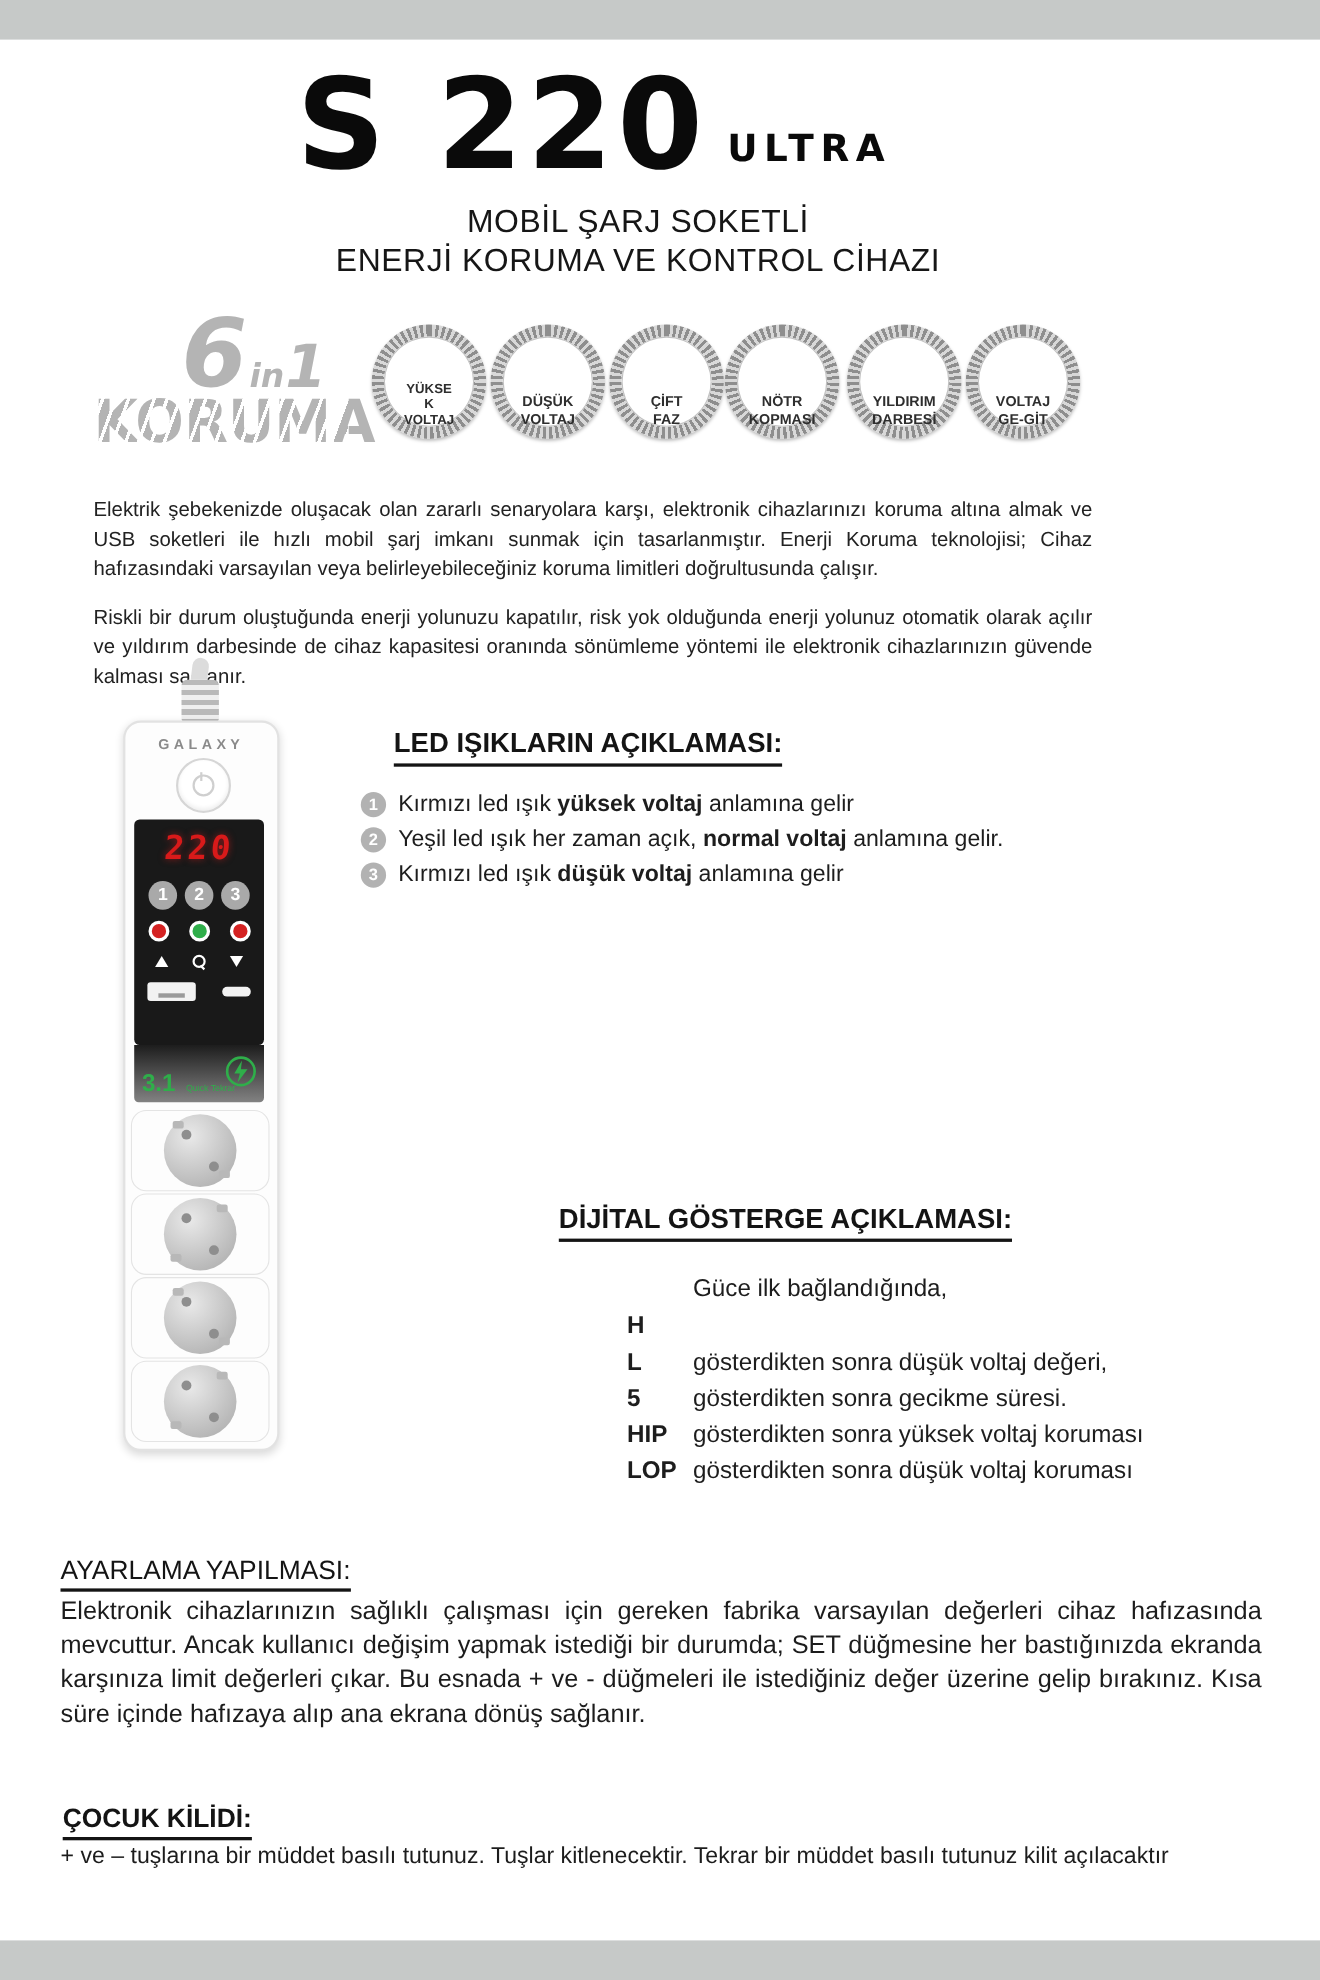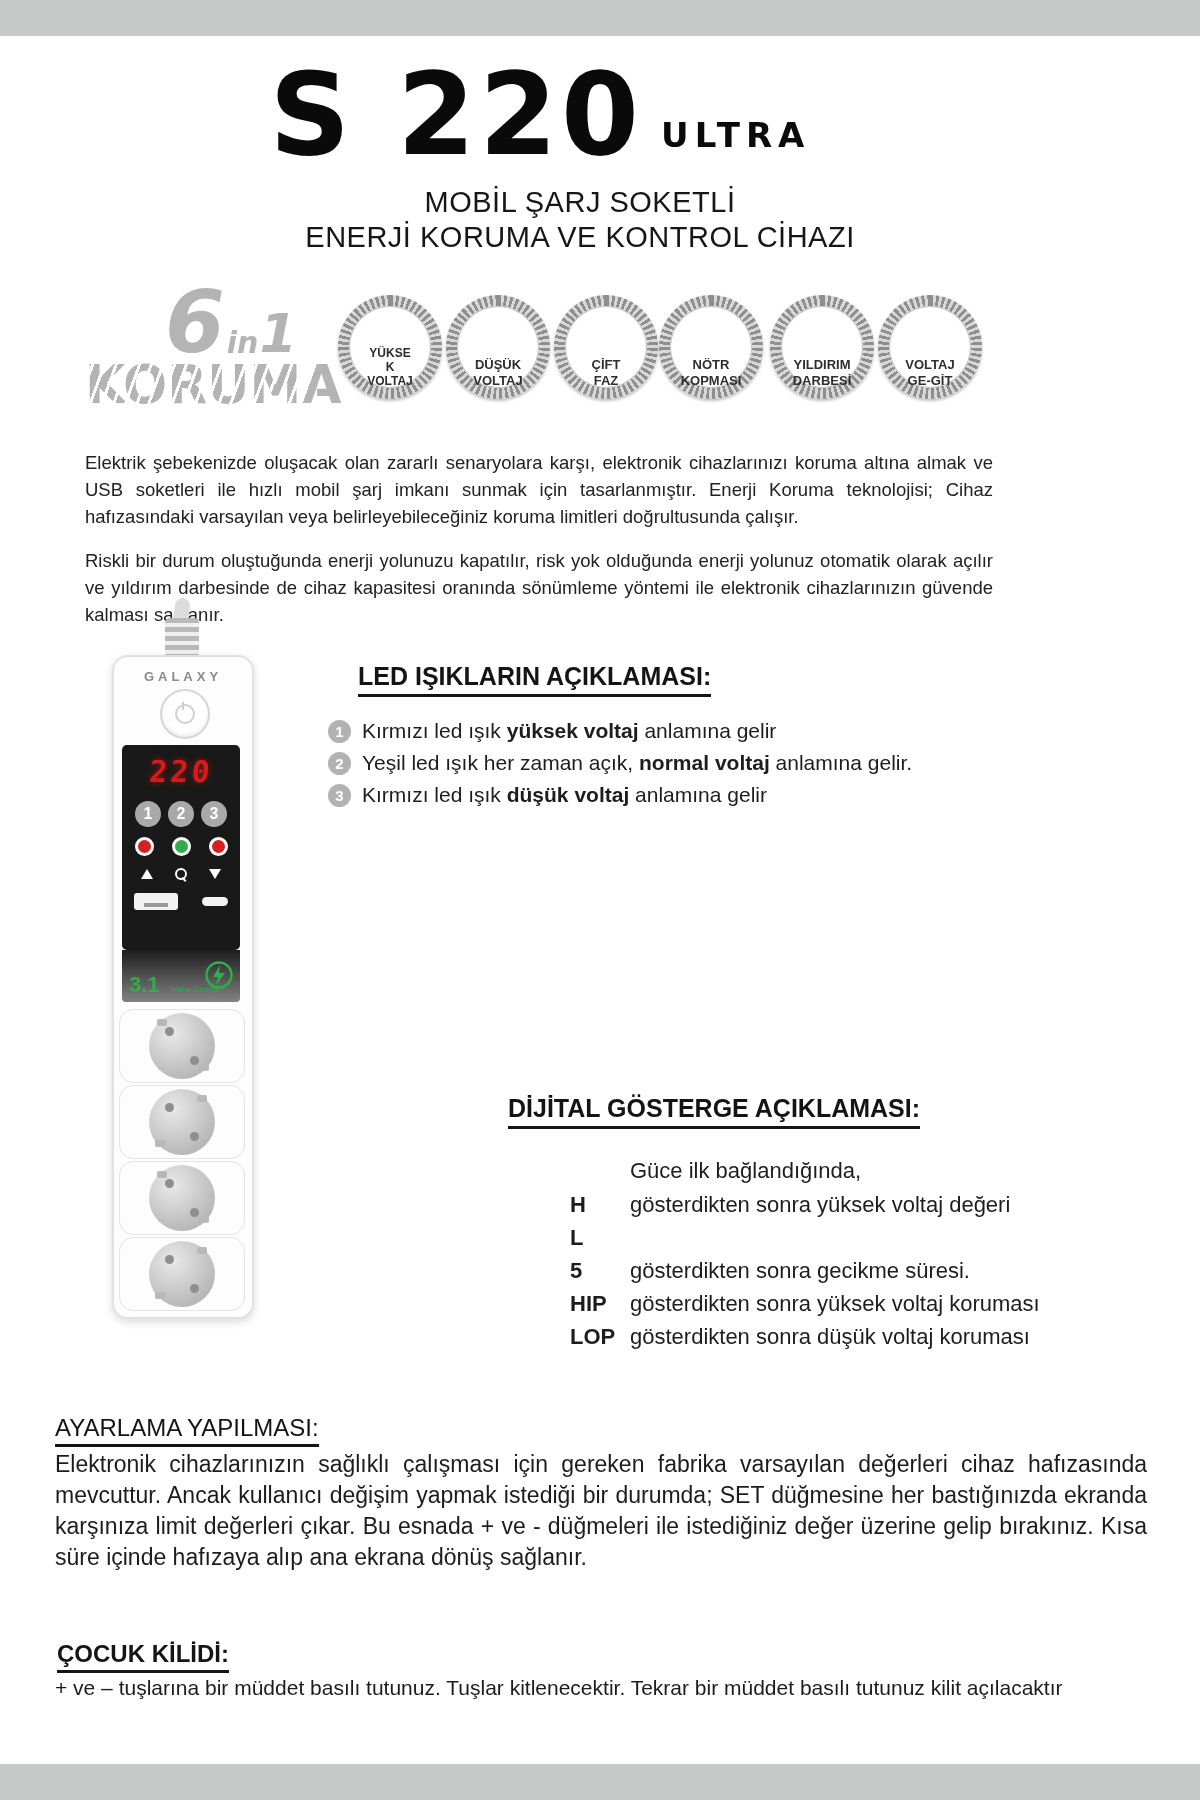--- a/index.html
+++ b/index.html
@@ -235,21 +235,21 @@
       <div class="sym-row">
         <span class="tri-up"></span>
         <span class="magnifier"></span>
         <span class="tri-down"></span>
       </div>
       <div class="usb-a"></div>
       <div class="usb-c"></div>
     </div>
     <div id="qc-strip">
       <span id="qc-value">3.1</span>
-      <span id="qc-label">Tekrar Charge</span>
+      <span id="qc-label">Quick Tekrar</span>
       <span id="qc-bolt">
         <svg width="30" height="30" viewBox="0 0 30 30">
           <circle cx="15" cy="15" r="12.5" fill="none" stroke="#2fae4a" stroke-width="2.4"></circle>
           <polygon points="16,5 9,17 14,17 12,25 21,13 15,13" fill="#2fae4a"></polygon>
         </svg>
       </span>
     </div>
     <div id="socket-0" class="socket">
         <div class="socket-circle">
           <span class="socket-tab" style="left:8px;top:6px;"></span>
@@ -288,24 +288,24 @@
 </div>
 <div id="led-item-2" class="abs led-item">
   <span class="num-circle">3</span>
   <span class="led-text"><span>Kırmızı  led ışık </span><b>düşük voltaj</b><span> anlamına gelir</span></span>
 </div>
 
 <div id="display-heading" class="abs">DİJİTAL GÖSTERGE AÇIKLAMASI:</div>
 <div id="display-intro" class="abs">Güce ilk bağlandığında,</div>
 <div id="disp-row-0" class="abs disp-row">
   <span class="disp-code">H</span>
-  <span class="disp-text">gösterdikten sonra yüksek voltaj değeri</span>
 </div>
 <div id="disp-row-1" class="abs disp-row">
   <span class="disp-code">L</span>
+  <span class="disp-text">gösterdikten sonra düşük voltaj değeri,</span>
 </div>
 <div id="disp-row-2" class="abs disp-row">
   <span class="disp-code">5</span>
   <span class="disp-text">gösterdikten sonra gecikme süresi.</span>
 </div>
 <div id="disp-row-3" class="abs disp-row">
   <span class="disp-code">HIP</span>
   <span class="disp-text">gösterdikten sonra yüksek voltaj koruması</span>
 </div>
 <div id="disp-row-4" class="abs disp-row">

